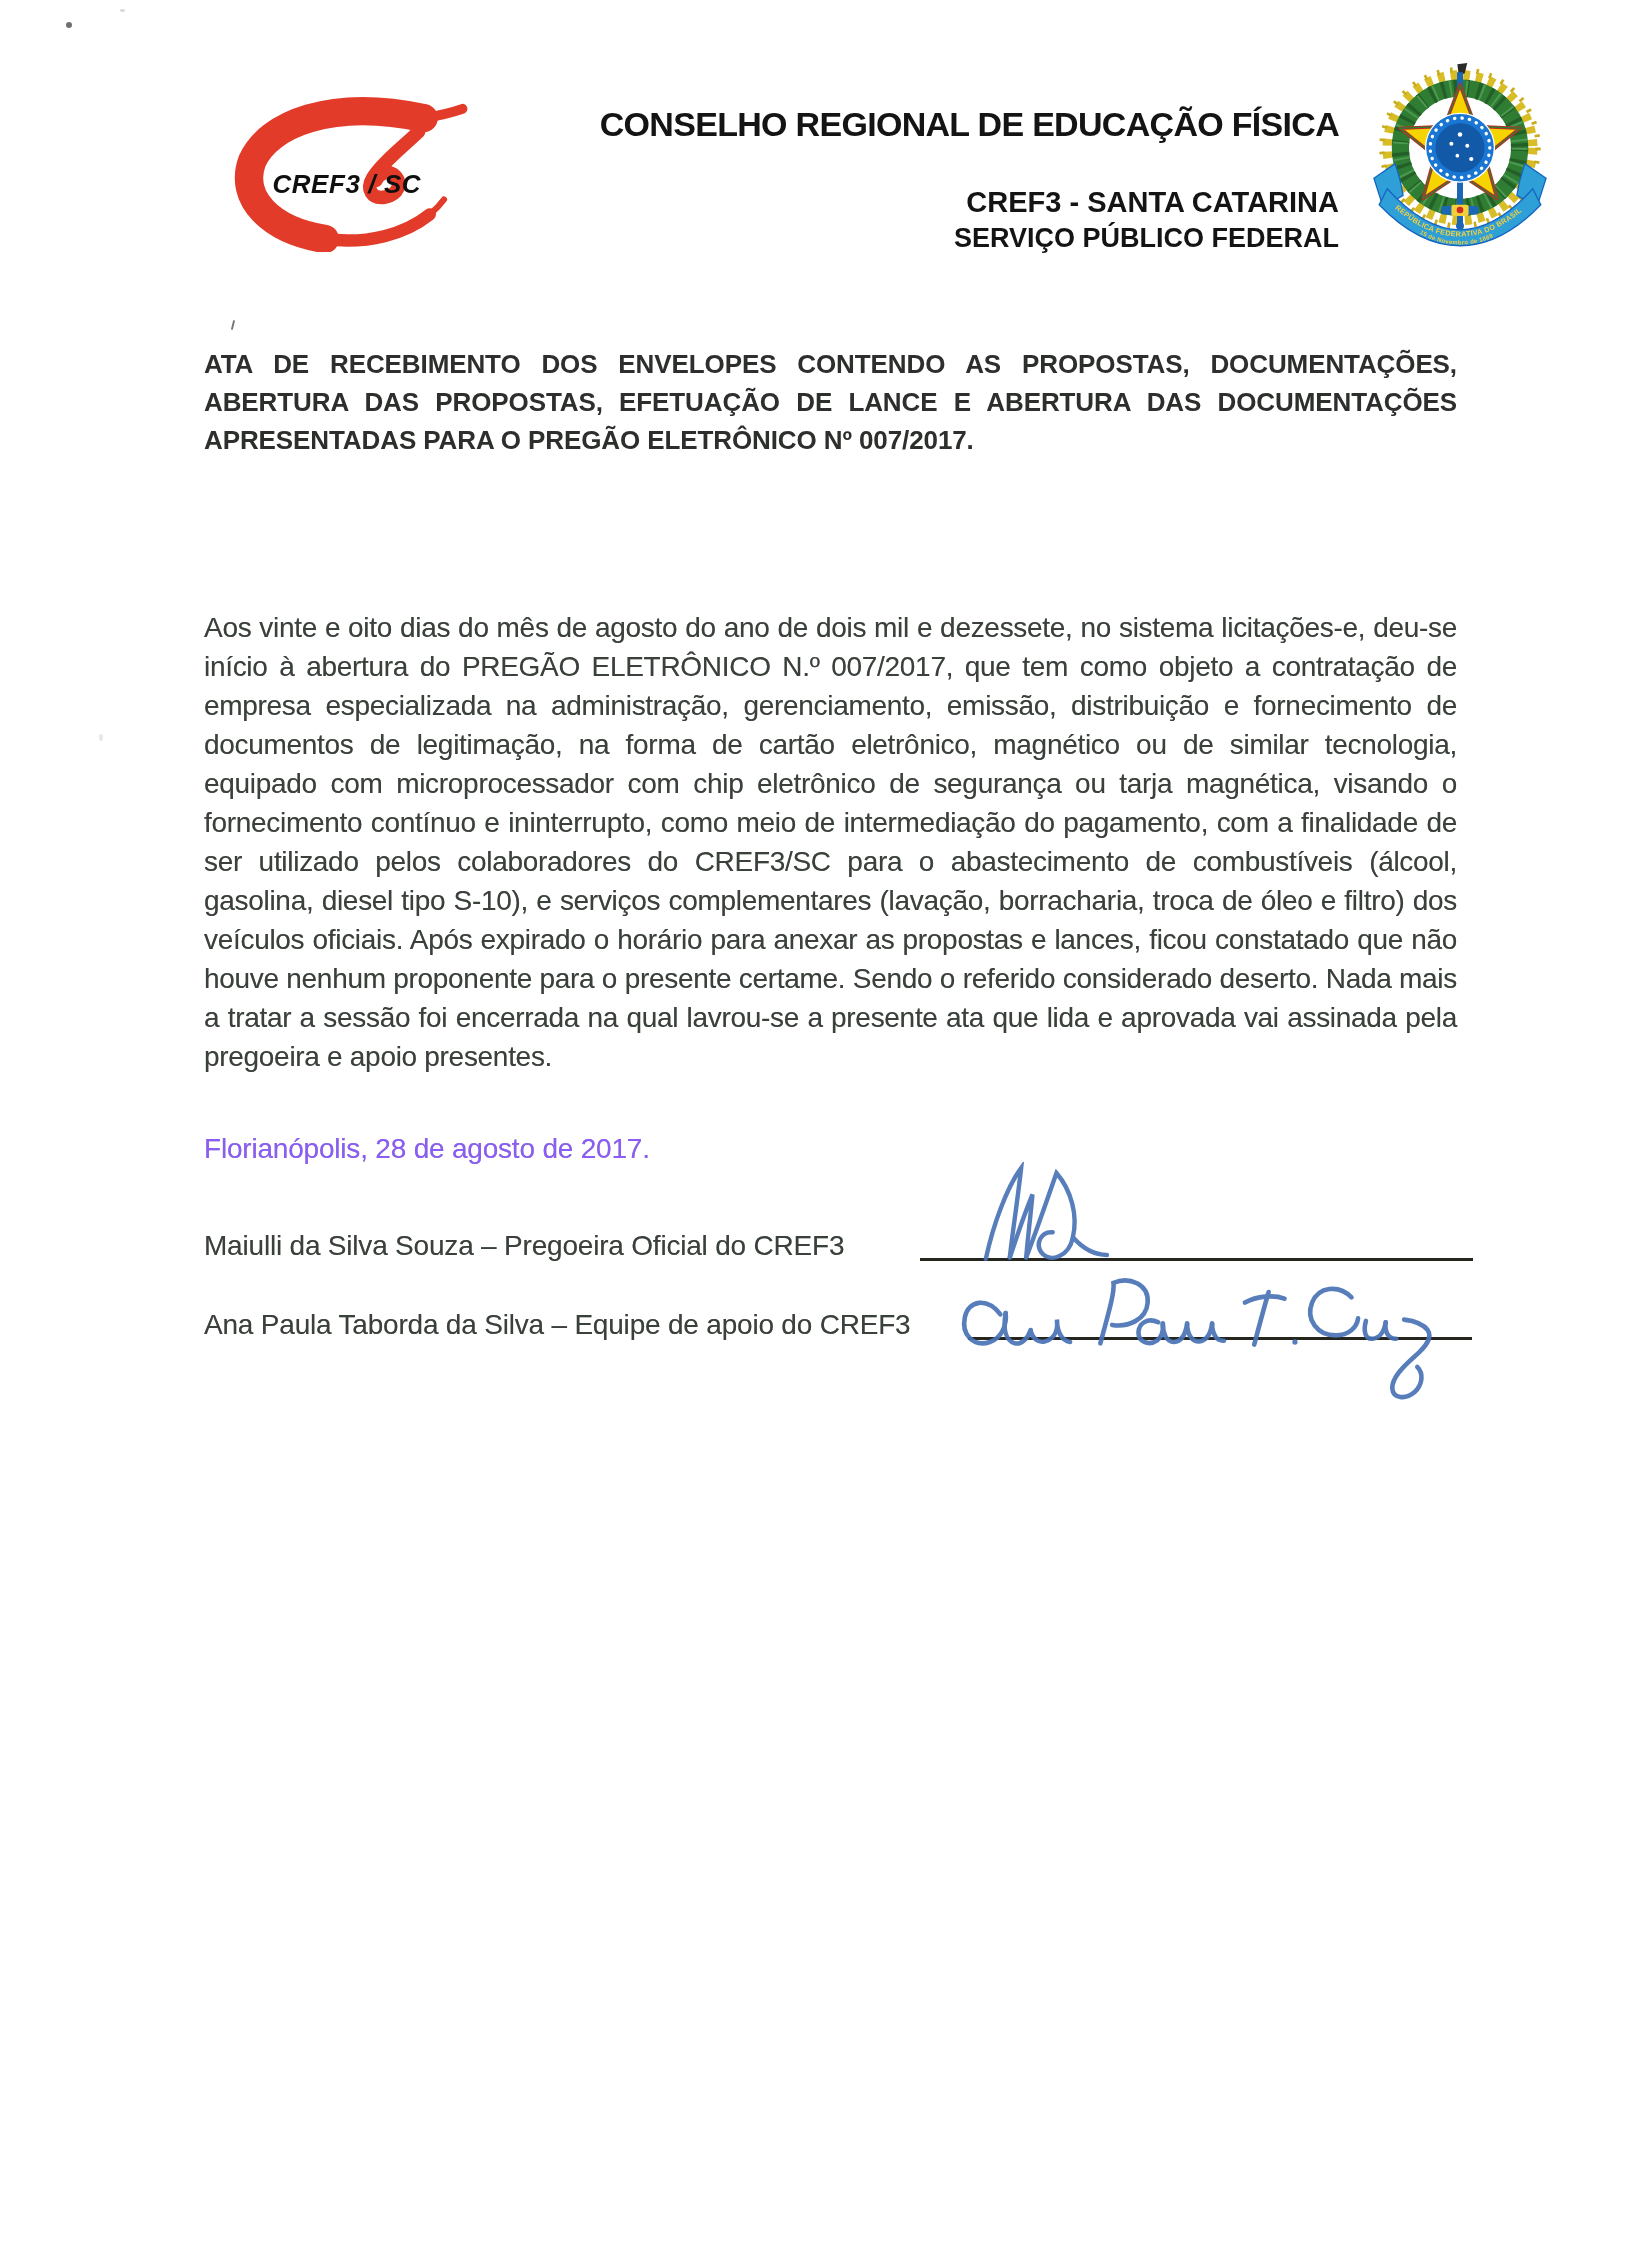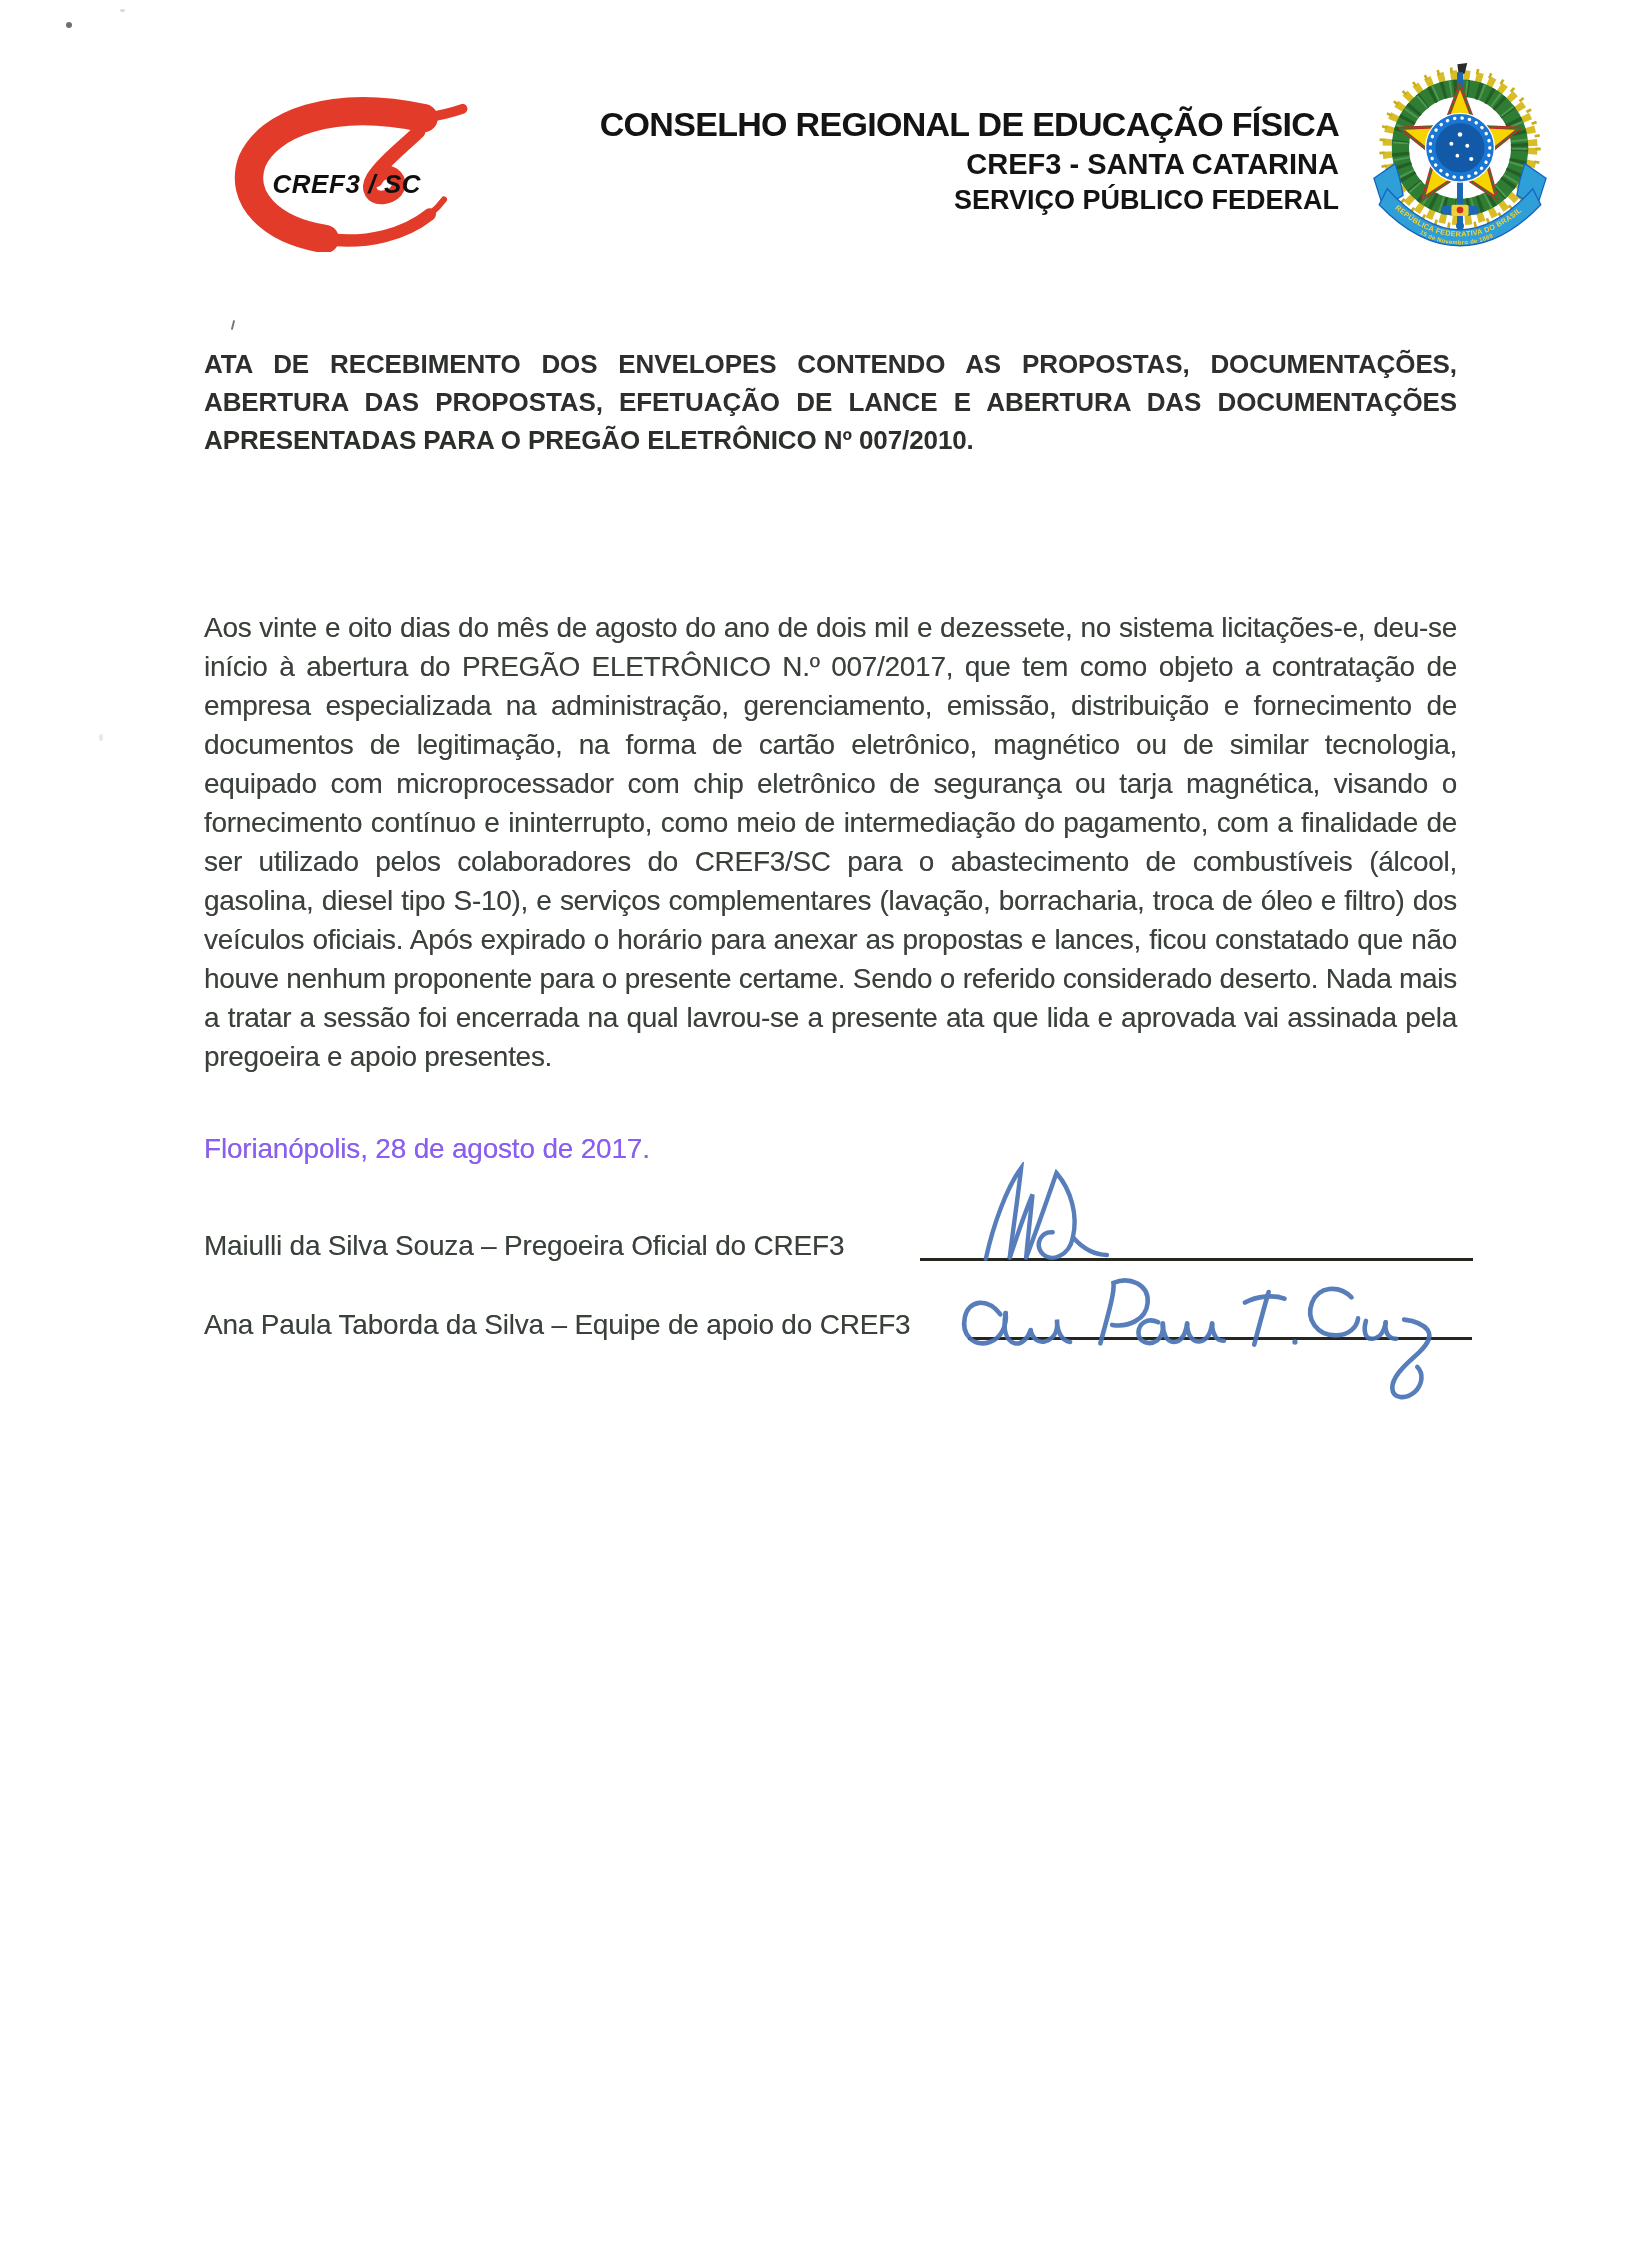--- a/index.html
+++ b/index.html
@@ -20,21 +20,21 @@
   .tick-mark{position:absolute;left:232px;top:320px;width:2px;height:10px;background:#4a4a4a;
              transform:rotate(14deg);border-radius:1.3px;opacity:.75;}
 
   
   .logo-svg{position:absolute;left:220px;top:89px;width:253px;height:163px;}
   .org-block{
     position:absolute;left:490px;top:103px;width:849px;
     text-align:right;color:#141414;
   }
   .org1{font-size:34px;font-weight:bold;line-height:42px;letter-spacing:-0.7px;}
-  .org2{font-size:29px;font-weight:bold;line-height:38px;letter-spacing:0px;}
+  .org2{font-size:29px;font-weight:bold;line-height:38px;letter-spacing:0px;margin-top:38px;}
   .org3{font-size:27px;font-weight:bold;line-height:34px;letter-spacing:0px;}
   .coat-svg{position:absolute;left:1367px;top:63px;width:186px;height:192px;}
 
   
   .doc-title{
     position:absolute;left:204px;top:345px;width:1253px;margin:0;
     font-size:26px;font-weight:bold;line-height:38px;
     text-align:justify;letter-spacing:-0.1px;color:#2c2f2b;
   }
   .doc-body{
@@ -130,21 +130,21 @@
     <path d="M 270,174 L 238,152 C 232,170 228,186 226,200 L 256,218 Z" fill="#2f9fd8" stroke="#1565c0" stroke-width="2"></path>
     <path d="M 30,190 C 70,234 105,252 140,252 C 175,252 210,234 250,190 L 262,214 C 220,258 180,276 140,276 C 100,276 60,258 18,214 Z" fill="#2f9fd8" stroke="#1565c0" stroke-width="2"></path>
     <text font-size="11" font-weight="bold" fill="#f3d03c" letter-spacing="0.5">
       <textPath href="#ribbonArc1" startOffset="6%">REPÚBLICA FEDERATIVA DO BRASIL</textPath>
     </text>
     <text font-size="9" font-weight="bold" fill="#f3d03c" letter-spacing="0.5">
       <textPath href="#ribbonArc2" startOffset="22%">15 de Novembro de 1889</textPath>
     </text>
   </svg>
 
-  <p class="doc-title">ATA DE RECEBIMENTO DOS ENVELOPES CONTENDO AS PROPOSTAS, DOCUMENTAÇÕES, ABERTURA DAS PROPOSTAS, EFETUAÇÃO DE LANCE E ABERTURA DAS DOCUMENTAÇÕES APRESENTADAS PARA O PREGÃO ELETRÔNICO Nº 007/2010.</p>
+  <p class="doc-title">ATA DE RECEBIMENTO DOS ENVELOPES CONTENDO AS PROPOSTAS, DOCUMENTAÇÕES, ABERTURA DAS PROPOSTAS, EFETUAÇÃO DE LANCE E ABERTURA DAS DOCUMENTAÇÕES APRESENTADAS PARA O PREGÃO ELETRÔNICO Nº 007/2017.</p>
 
   <p class="doc-body">Aos vinte e oito dias do mês de agosto do ano de dois mil e dezessete, no sistema licitações-e, deu-se início à abertura do PREGÃO ELETRÔNICO N.º 007/2017, que tem como objeto a contratação de empresa especializada na administração, gerenciamento, emissão, distribuição e fornecimento de documentos de legitimação, na forma de cartão eletrônico, magnético ou de similar tecnologia, equipado com microprocessador com chip eletrônico de segurança ou tarja magnética, visando o fornecimento contínuo e ininterrupto, como meio de intermediação do pagamento, com a finalidade de ser utilizado pelos colaboradores do CREF3/SC para o abastecimento de combustíveis (álcool, gasolina, diesel tipo S-10), e serviços complementares (lavação, borracharia, troca de óleo e filtro) dos veículos oficiais. Após expirado o horário para anexar as propostas e lances, ficou constatado que não houve nenhum proponente para o presente certame. Sendo o referido considerado deserto. Nada mais a tratar a sessão foi encerrada na qual lavrou-se a presente ata que lida e aprovada vai assinada pela pregoeira e apoio presentes.</p>
 
   <p class="city-date">Florianópolis, 28 de agosto de 2017.</p>
 
   <p class="sig-label s1">Maiulli da Silva Souza – Pregoeira Oficial do CREF3</p>
   <div class="sig-line l1"></div>
   <svg class="scribble sc1" viewBox="0 0 260 170">
     <g fill="none" stroke="#4a73b6" stroke-width="7" stroke-linecap="round" opacity="0.92">
       <path d="M 14,152 C 26,96 48,38 70,8 C 64,62 56,112 52,150"></path>

